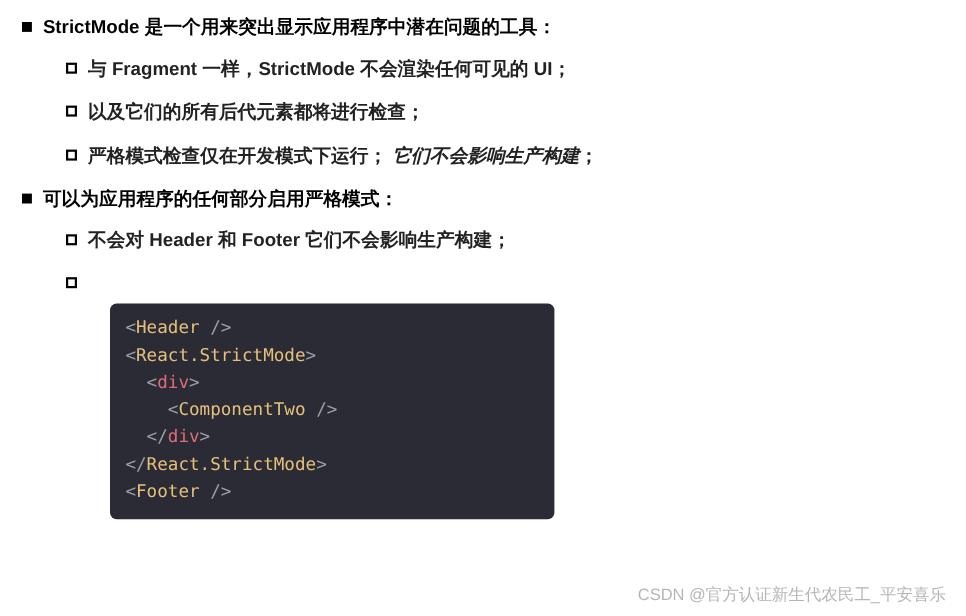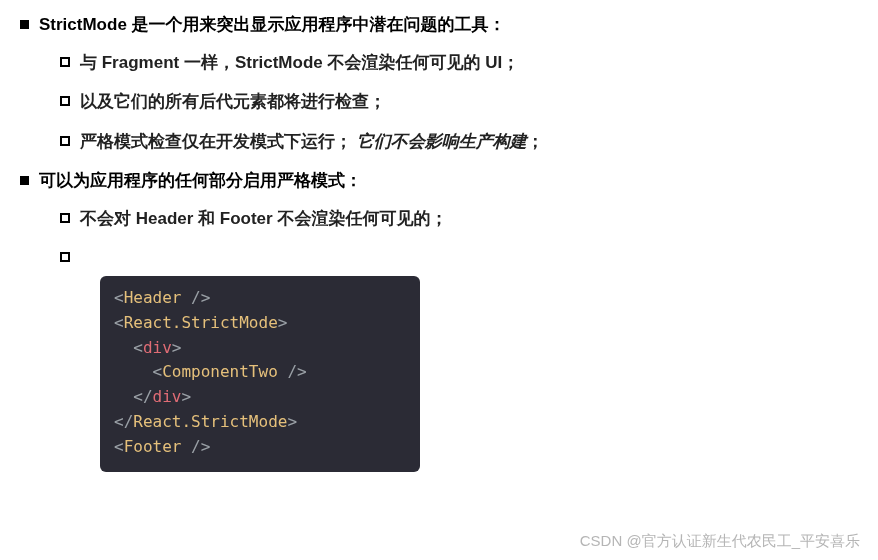--- a/index.html
+++ b/index.html
@@ -27,21 +27,21 @@
       width: 10px; height: 10px; border: 2px solid #000; flex: none;
       margin-top: 7px; margin-right: 10px;
     }
     .lvl2-text { color: #222; }
     .italic { font-style: italic; }
     .code-block {
       background: #2b2b35;
       border-radius: 6px;
       padding: 10px 14px 12px 14px;
       margin-left: 80px;
-      width: 320px;
+      width: 404px;
       font-family: "Consolas", "Menlo", monospace;
       font-size: 16px;
       line-height: 1.55;
       color: #d4d4d4;
     }
     .code-line { white-space: pre; }
     .t-punc   { color: #9aa0a6; }
     .t-tag    { color: #e5c07b; }
     .t-div    { color: #e06c75; }
     .watermark {
@@ -84,21 +84,21 @@
   </li>
 
   <li>
     <div class="lvl1">
       <span class="lvl1-bullet"></span>
       <span class="lvl1-text">可以为应用程序的任何部分启用严格模式：</span>
     </div>
     <ul class="lvl2-wrap">
       <li class="lvl2">
         <span class="lvl2-bullet"></span>
-        <span class="lvl2-text">不会对 Header 和 Footer 不会渲染任何可见的；</span>
+        <span class="lvl2-text">不会对 Header 和 Footer 它们不会影响生产构建；</span>
       </li>
       <li class="lvl2">
         <span class="lvl2-bullet"></span>
       </li>
     </ul>
   </li>
 
 </ul>
 
 <div class="code-block" id="code-block">

